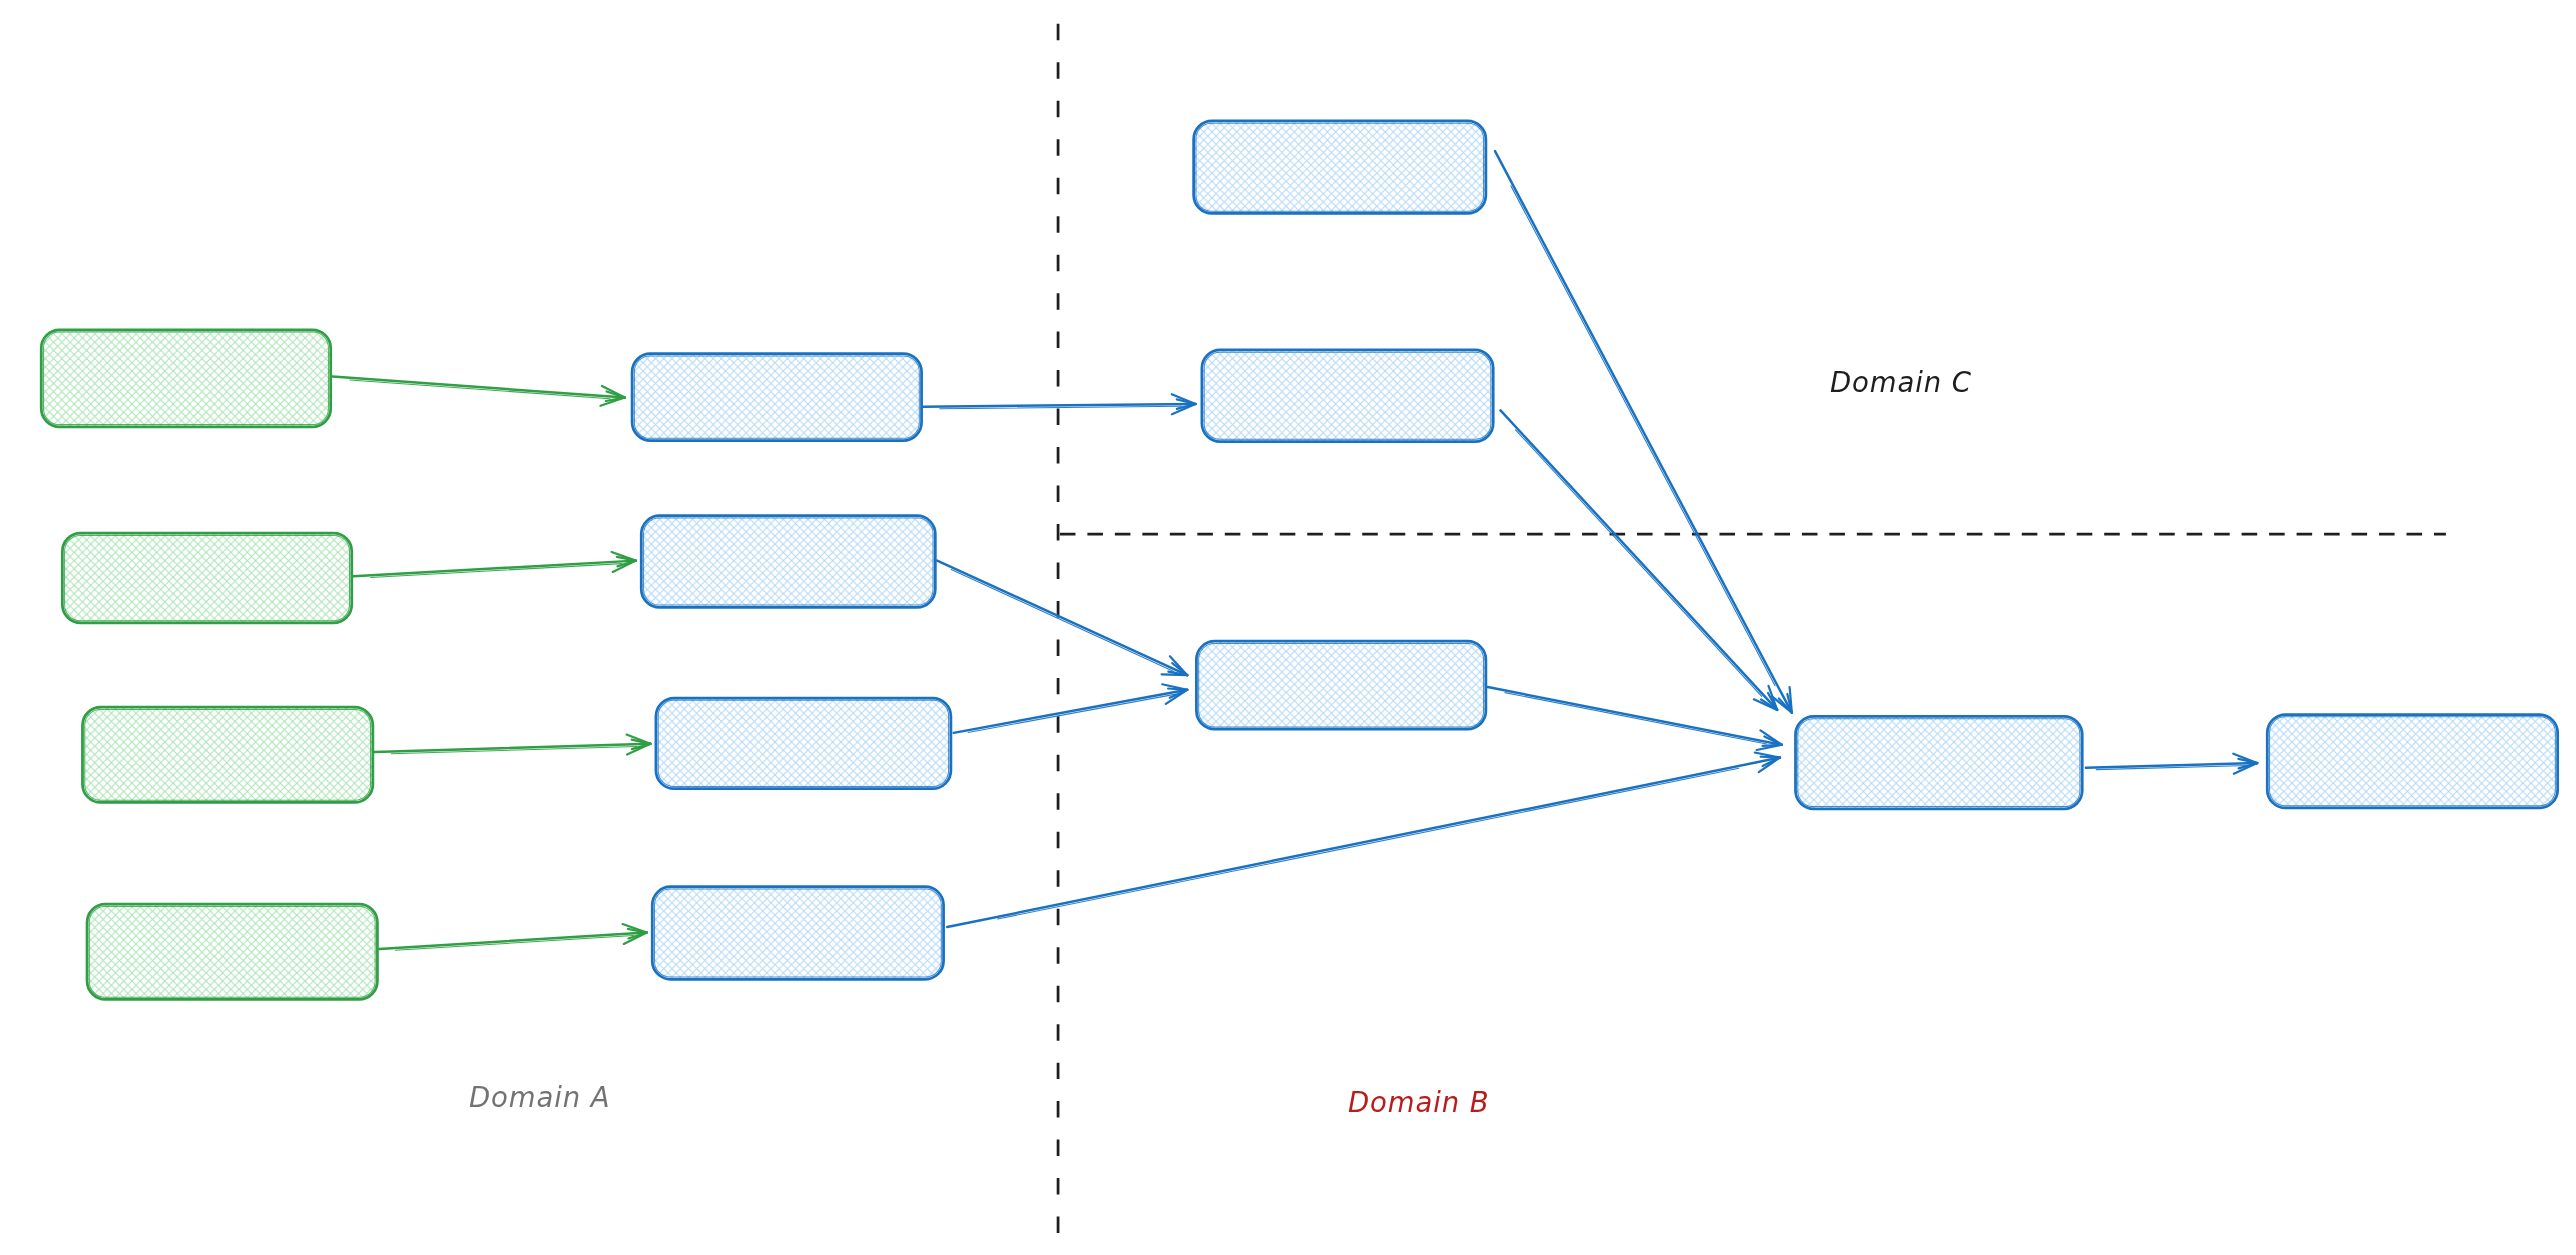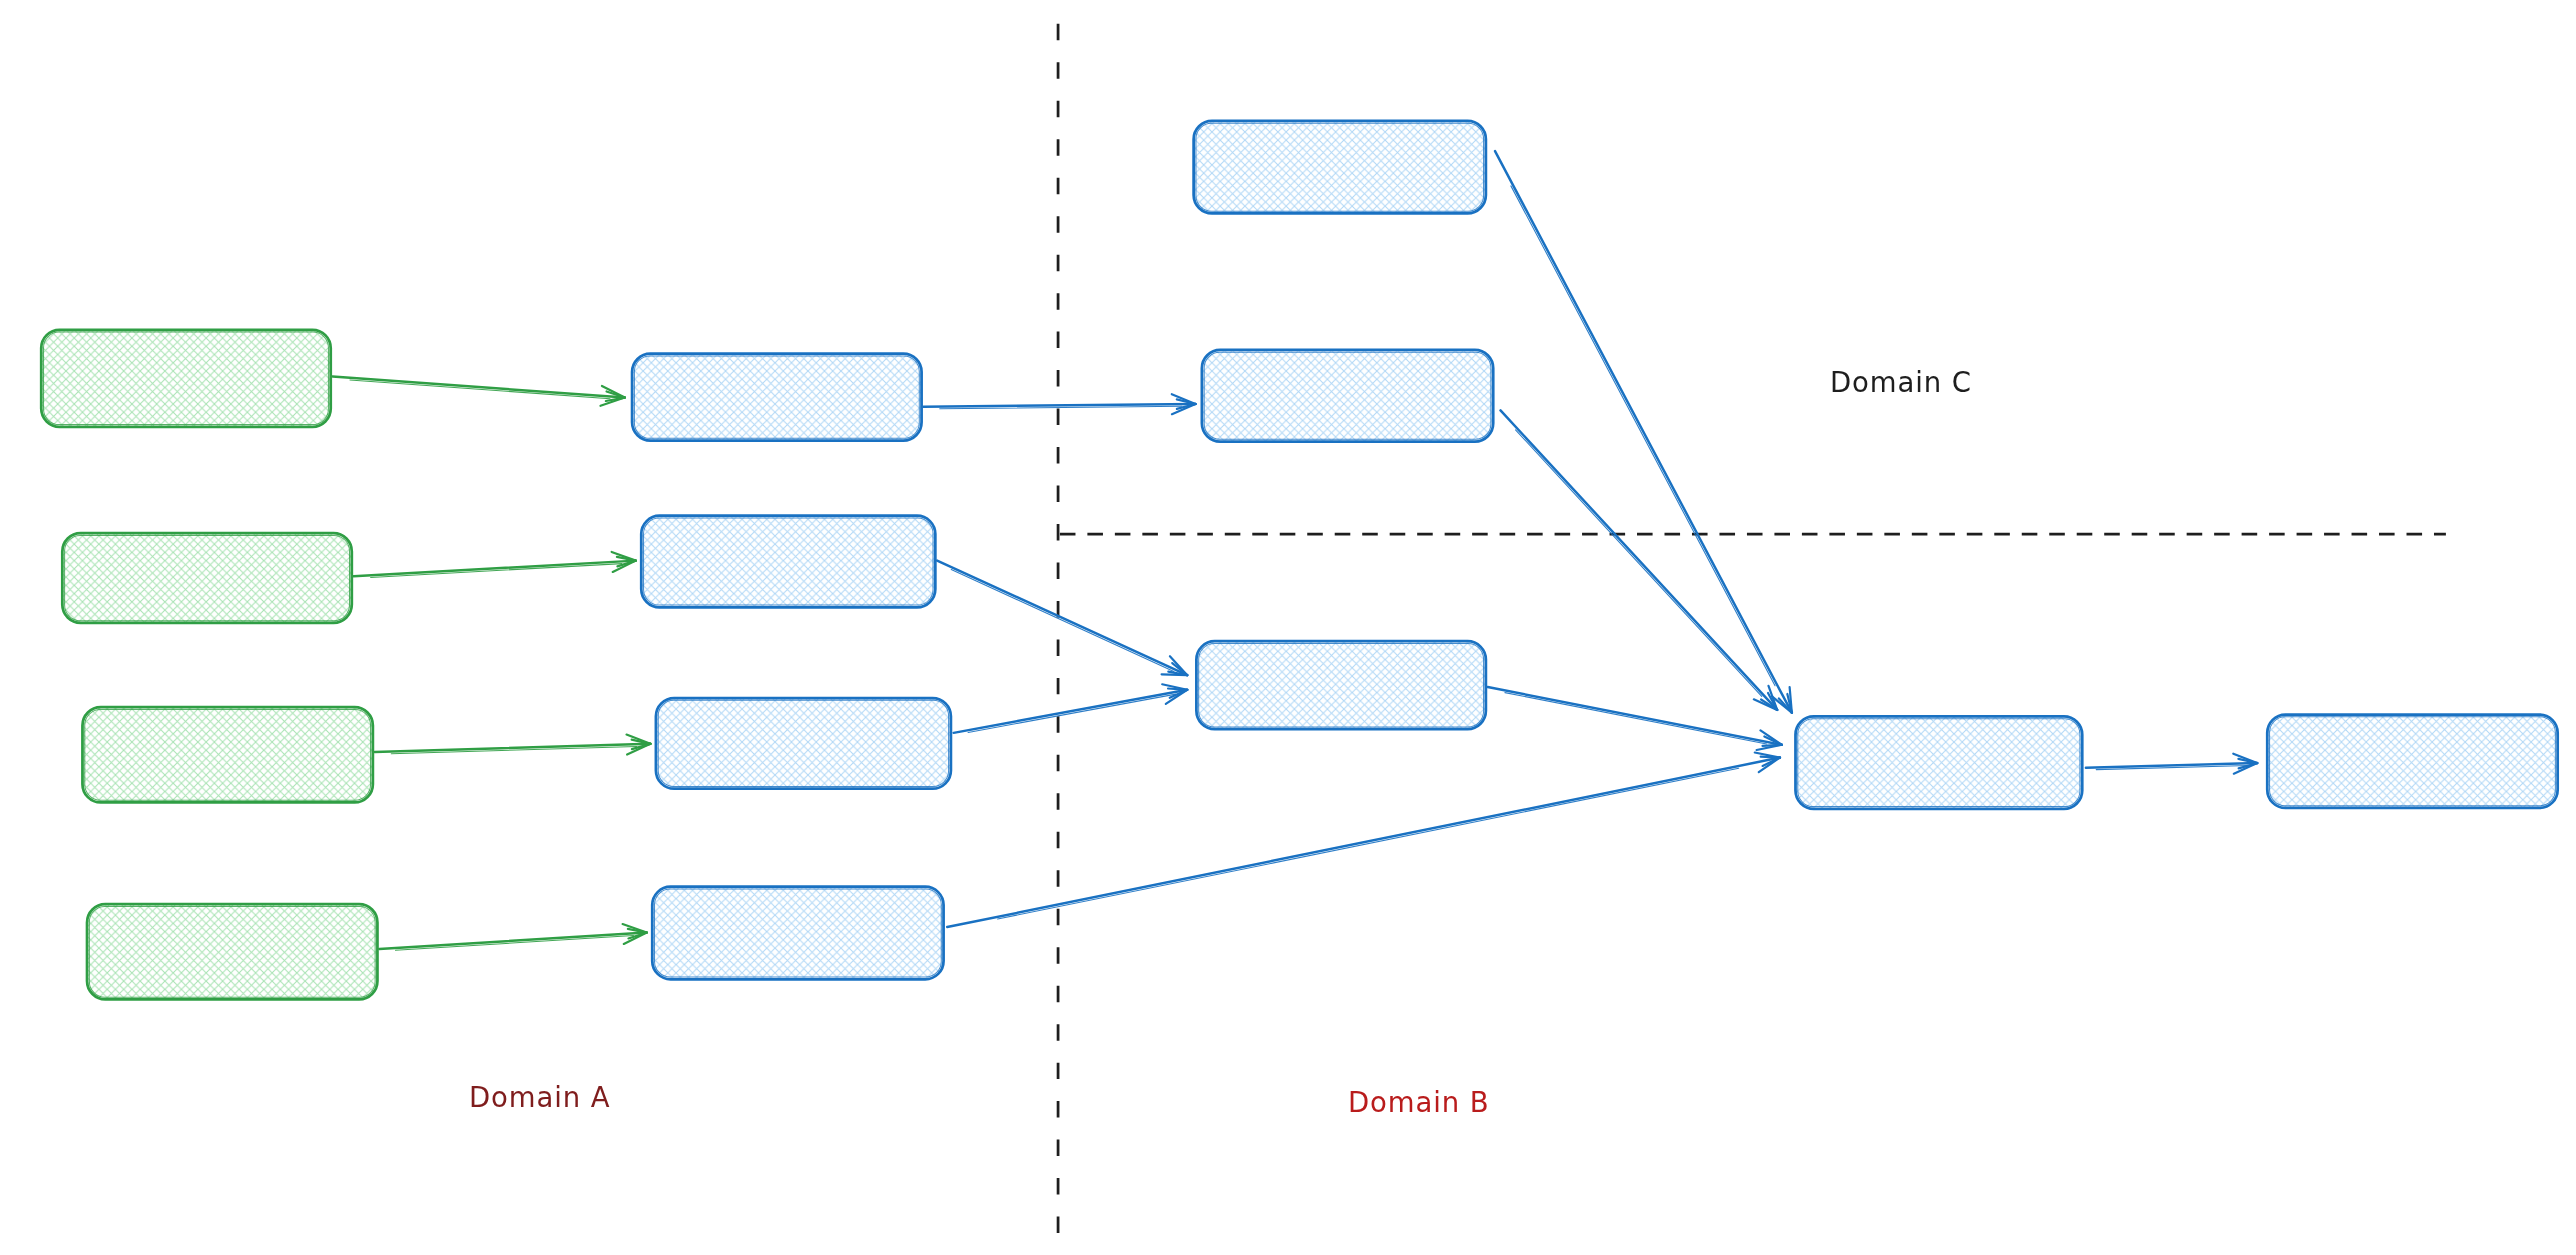--- a/index.html
+++ b/index.html
@@ -22,20 +22,21 @@
     top: 0;
     display: block;
   }
   .domain-label {
     position: absolute;
     white-space: nowrap;
     font-family: "DejaVu Sans", sans-serif;
     font-weight: 500;
     letter-spacing: 0.9px;
     user-select: none;
+    font-style: italic;
   }
 </style>
 </head>
 <body>
 
 <div class="canvas">
   <svg id="diagram" width="2576" height="1255" viewBox="0 0 2812 1370">
     <g id="layer-dividers">
         <line x1="1155" y1="26" x2="1155" y2="1348" stroke="#1e1e1e" stroke-width="3" stroke-dasharray="18 24"></line>
         <line x1="1157" y1="583" x2="2670" y2="583" stroke="#1e1e1e" stroke-width="3" stroke-dasharray="17 13"></line>
@@ -195,17 +196,17 @@
   <defs>
         <pattern id="hatch-green" width="9" height="9" patternUnits="userSpaceOnUse">
           <path d="M0 9 L9 0 M0 0 L9 9" stroke="#a9e3b4" stroke-width="1.15" fill="none"></path>
         </pattern>
         <pattern id="hatch-blue" width="9" height="9" patternUnits="userSpaceOnUse">
           <path d="M0 9 L9 0 M0 0 L9 9" stroke="#b1d8f6" stroke-width="1.15" fill="none"></path>
         </pattern>
       </defs>
     </svg>
 
-  <div class="domain-label" style="left: 469px; top: 1081px; font-size: 27.5px; color: #7f1d1d;">Domain A</div>
+  <div class="domain-label" style="left: 469px; top: 1081px; font-size: 27.5px; color: #737373;">Domain A</div>
   <div class="domain-label" style="left: 1348px; top: 1086px; font-size: 27.5px; color: #b91c1c;">Domain B</div>
   <div class="domain-label" style="left: 1830px; top: 366px; font-size: 27.5px; color: rgb(30, 30, 30);">Domain C</div>
 </div>
 
 
 </body></html>

